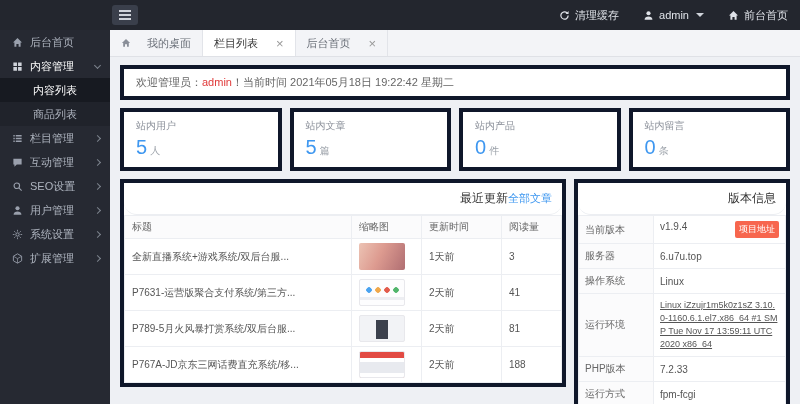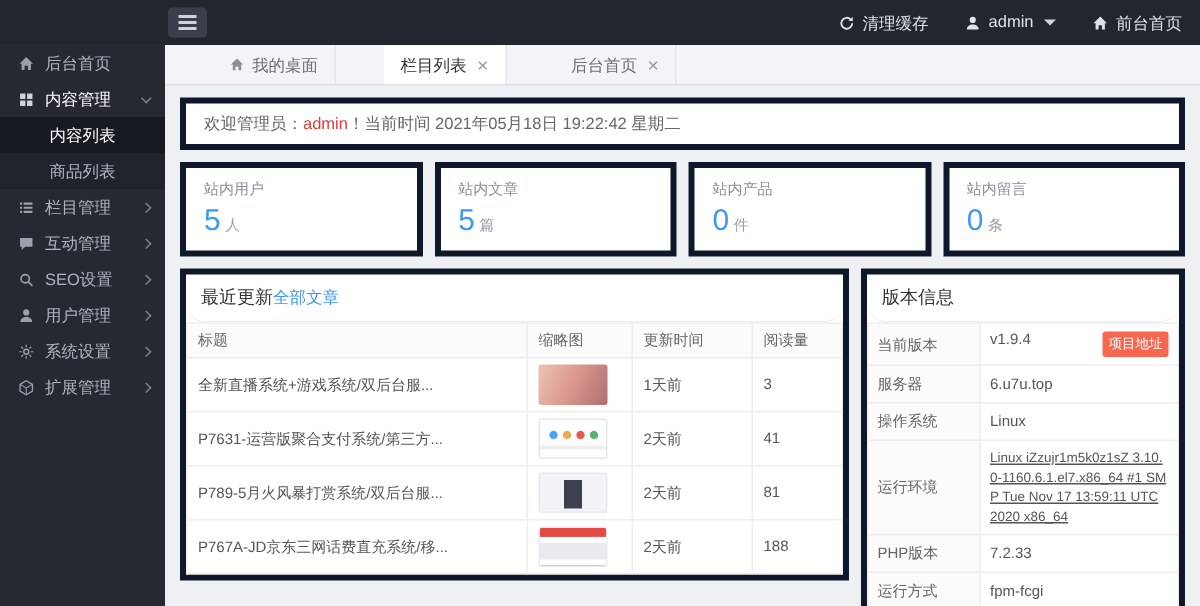--- a/index.html
+++ b/index.html
@@ -27,42 +27,42 @@
     border-right:1px solid #7d838e; border-bottom:1px solid #7d838e; }
   .chev.down { transform:rotate(45deg); margin-top:-2px; }
   .chev.right { transform:rotate(-45deg); }
   .side-item.parent-active { color:#ffffff; }
   .side-sub { padding-left:33px; background:#20232b; }
   .side-sub.active { background:#171a21; color:#ffffff; }
 
   
   .main { position:absolute; left:110px; top:30px; width:690px; bottom:0; overflow:hidden; }
   .tabbar { height:27px; background:#f3f4f7; border-bottom:1px solid #dfe1e6; display:flex; }
-  .tab { display:flex; align-items:center; gap:5px; padding:0 11px; font-size:11px; color:#6a6f78;
-    border-right:1px solid #e2e4e9; cursor:pointer;margin-left:32px; }
+  .tab { display:flex; align-items:center; gap:16px; padding:0 11px; font-size:11px; color:#6a6f78;
+    border-right:1px solid #e2e4e9; cursor:pointer; }
   .tab.active { background:#ffffff; color:#333; }
   .tab-close { font-size:13px; color:#999; line-height:1; cursor:pointer; margin-left:2px; }
 
   .content { padding:8px 10px; }
   .card { background:#fff; border:4px solid #0f172a; }
 
   .welcome { padding:6px 12px; font-size:11px; color:#666; margin-bottom:8px; }
   .uname { color:#e03a3a; }
 
   .stats { display:flex; gap:8px; margin-bottom:8px; }
   .stat { flex:1; padding:7px 12px 8px; }
   .stat-label { font-size:10px; color:#8a8f99; }
   .stat-valrow { display:flex; align-items:baseline; margin-top:3px; }
   .stat-value { font-size:20px; color:#3e97f0; }
   .stat-unit { font-size:10px; color:#9aa0a8; margin-left:3px; }
 
   .panels { display:flex; gap:8px; align-items:flex-start; }
   .panel-recent { flex:1; }
   .panel-side-col { width:216px; flex:none; }
-  .panel-h { display:flex; justify-content:flex-start; align-items:center; padding:7px 10px;
+  .panel-h { display:flex; justify-content:flex-end; align-items:center; padding:7px 10px;
     border-bottom:1px solid #eceef2; font-size:12px; color:#333;border-radius:13px; }
   .link-all { font-size:11px; color:#3e97f0; cursor:pointer; }
 
   table { border-collapse:collapse; width:100%; }
   .recent-tbl { font-size:10px; color:#555; }
   .recent-tbl th { background:#fbfbfc; font-weight:normal; color:#666; }
   .recent-tbl th,.recent-tbl td { border:1px solid #eceef2; padding:4px 7px; text-align:left; }
   .col-thumb { width:70px; } .col-time { width:80px; } .col-views { width:60px; }
   .row-title { cursor:pointer; }
 

